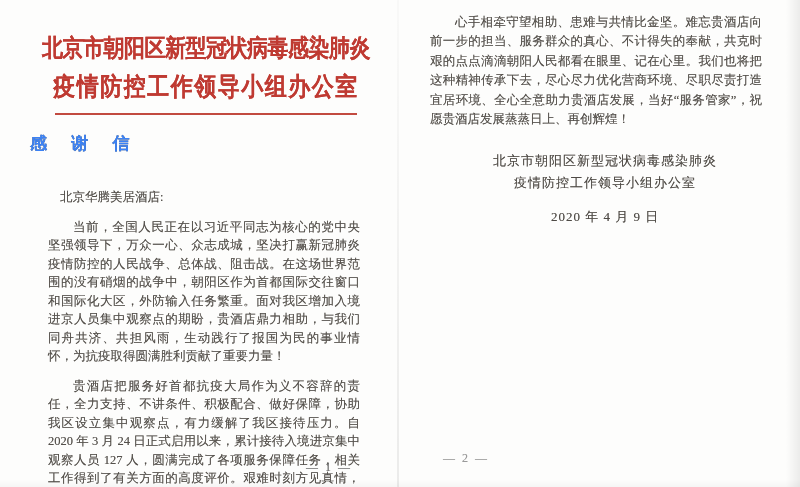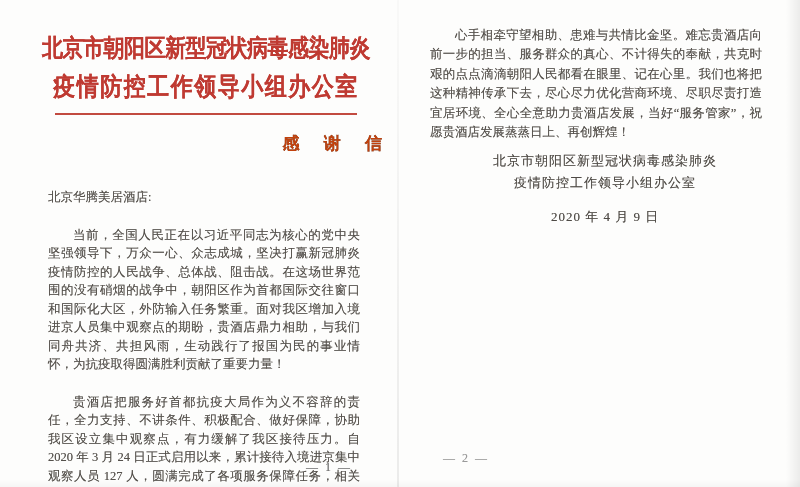--- a/index.html
+++ b/index.html
@@ -47,42 +47,42 @@
     font-size:22px; line-height:38px; letter-spacing:1.5px;
     transform:scaleY(1.15);
   }
   .letterhead-rule {
     width:302px; height:2px;
     margin:7px auto 0 auto;
     background:#c24a40;
   }
   .letter-title {
     margin-top:17px;
-    text-align:right;
+    text-align:left;
     font-size:17px; font-weight:bold;
     letter-spacing:10px; padding-left:10px;
-    color:#c2410c;
+    color:#3b82f6;
     text-shadow:0 0 0.5px #555;
   }
 
   
   .body-text {
     position:absolute;
     color:#54504b;
     text-align:justify;
     text-shadow:0 0 0.6px rgba(90,85,80,0.55);
   }
   .body-1 {
     left:28px; top:188px; width:312px;
     font-size:12.5px; line-height:18.5px;
   }
-  .body-1 .salutation { text-indent:0; }
-  .body-1 p.para { text-indent:2em; margin-top:19px; }
+  .body-1 .salutation { text-indent:0;margin-left:12px; }
+  .body-1 p.para { text-indent:2em; margin-top:11px; }
   .body-2 {
-    left:20px; top:26px; width:332px;
+    left:20px; top:13px; width:332px;
     font-size:12.5px; line-height:19.4px;
   }
   .body-2 p.para { text-indent:2em; }
 
   
   .signature {
     position:absolute;
     left:30px; top:150px; width:330px;
     text-align:center;
     color:#4e4a45;

